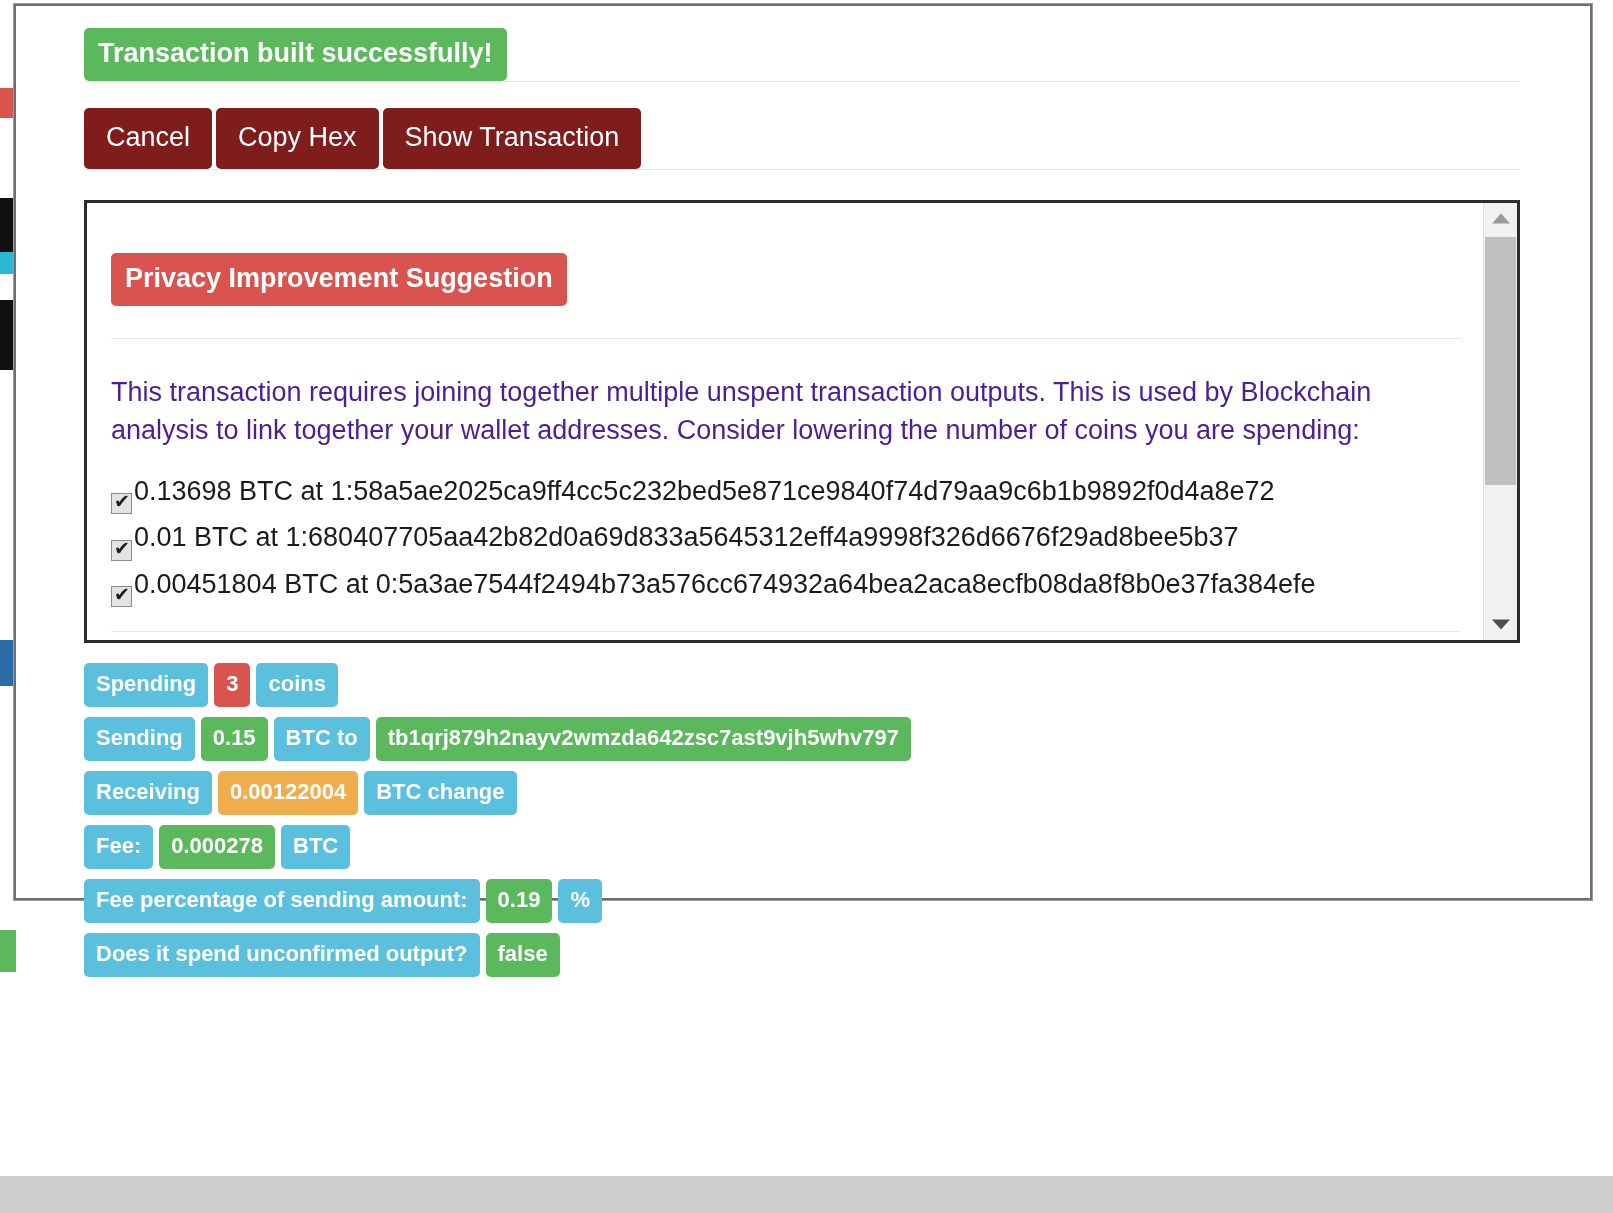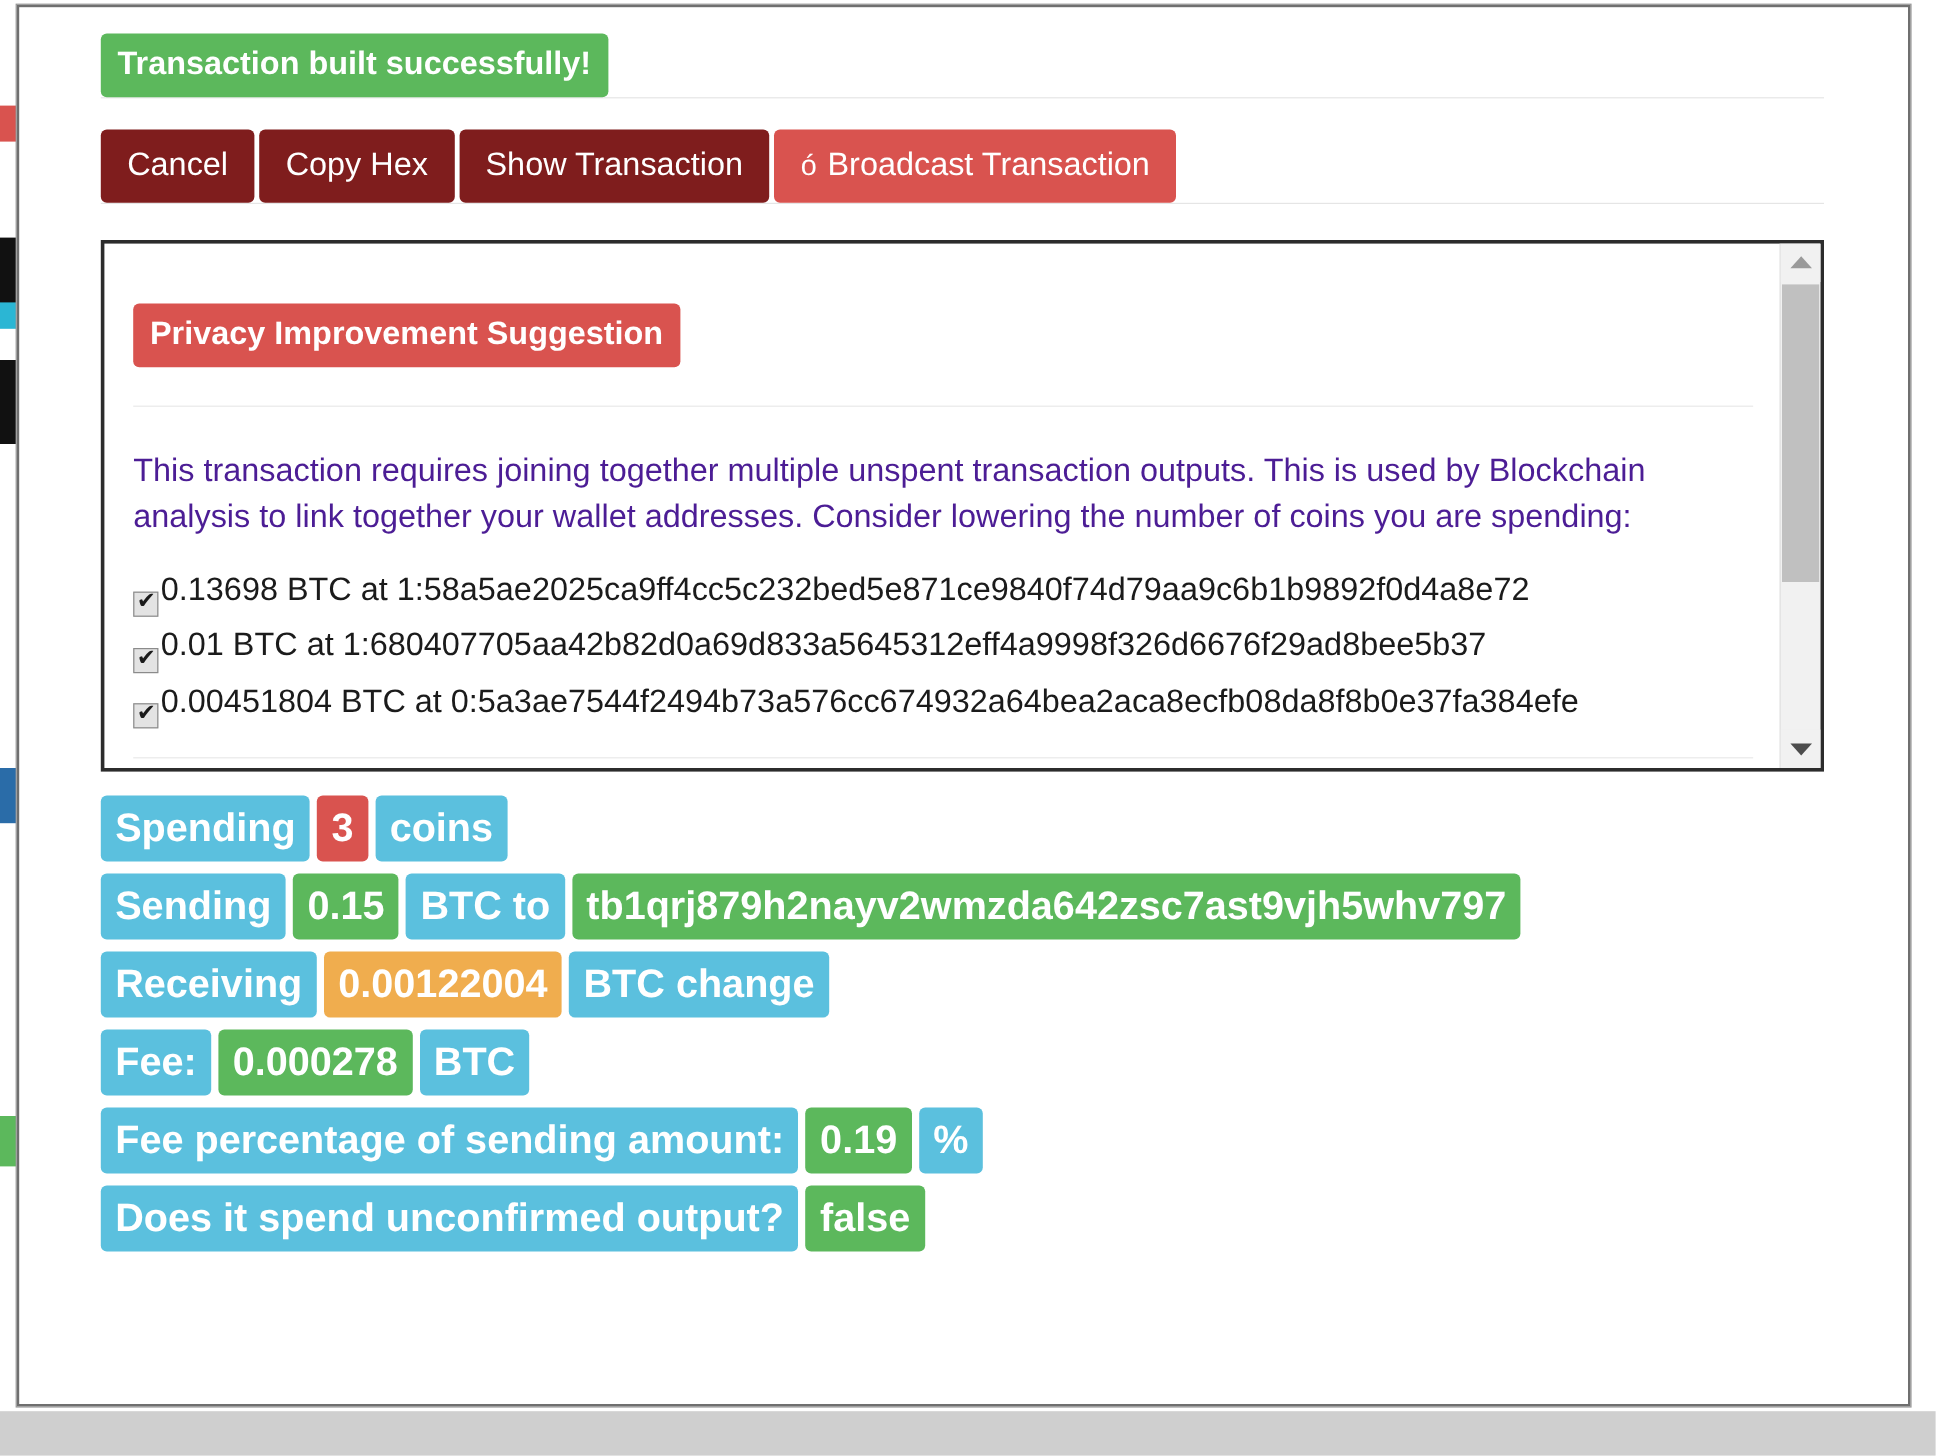--- a/index.html
+++ b/index.html
@@ -26,21 +26,21 @@
   .bg-red    { background: #d9534f; }
   .bg-cyan   { background: #2bb6d4; }
   .bg-blue   { background: #2a6ca8; }
   .bg-green  { background: #5cb85c; }
   .bg-grey   { background: #cfcfcf; }
 
   
   #modal {
     position: absolute;
     left: 14px; top: 4px;
-    width: 1578px; height: 1168px;
+    width: 1578px; height: 896px;
     background: #ffffff;
     border: 2px solid #6f6f6f;
     box-shadow: 0 0 0 1px #9a9a9a;
   }
   #modal-inner {
     position: absolute;
     left: 0; top: 0; right: 0; bottom: 0;
     padding: 22px 70px 0 68px;
   }
 
@@ -52,21 +52,21 @@
     font-weight: bold;
     line-height: 1;
     white-space: nowrap;
     vertical-align: middle;
   }
   .pill-lg {
     font-size: 27px;
     padding: 12px 14px 14px;
   }
   .pill-sm {
-    font-size: 33px;
+    font-size: 22px;
     padding: 10px 12px 12px;
     margin-right: 6px;
   }
   .pill-success { background: #5cb85c; }
   .pill-danger  { background: #d9534f; }
   .pill-info    { background: #5bc0de; }
   .pill-warning { background: #f0ad4e; }
 
   
   hr.sep {
@@ -233,23 +233,20 @@
     <div>
       <span class="pill pill-lg pill-success">Transaction built successfully!</span>
     </div>
 
     <hr class="sep hr-top">
 
     <div id="button-row">
       <button class="btn btn-primary">Cancel</button>
       <button class="btn btn-primary">Copy Hex</button>
       <button class="btn btn-primary">Show Transaction</button>
-      <button class="btn btn-danger">
-        <span class="glyph">ó</span><span>Broadcast Transaction</span>
-      </button>
     </div>
 
     <hr class="sep hr-mid">
 
     <div id="suggest-wrap">
       <div id="suggest-body">
 
         <div id="suggest-title-row">
           <span class="pill pill-lg pill-danger">Privacy Improvement Suggestion</span>
         </div>

